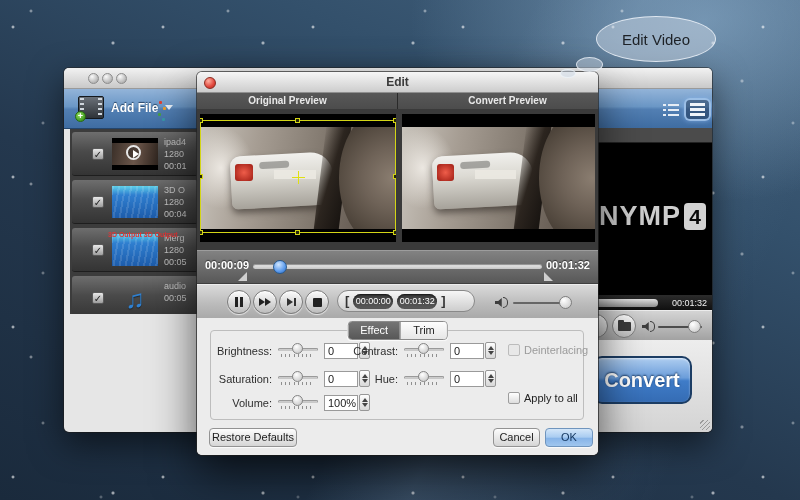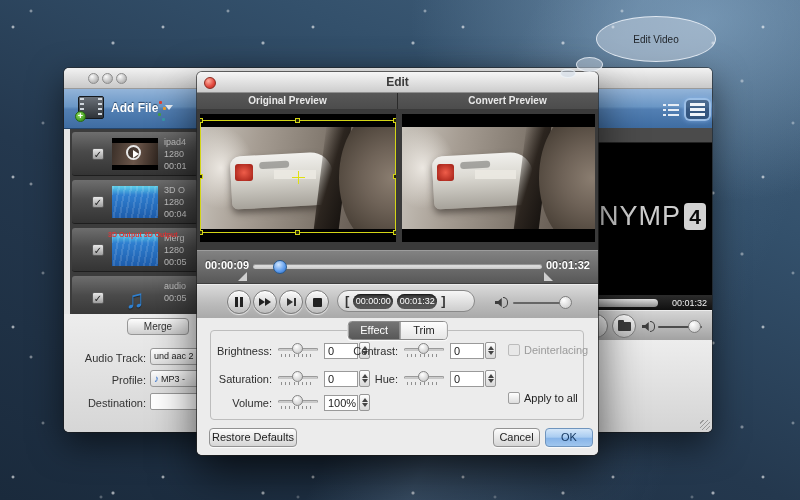--- a/index.html
+++ b/index.html
@@ -18,21 +18,21 @@
     background-size:150px 150px;}
   .stars2{background-image:
     radial-gradient(1px 1px at 31px 11px, rgba(255,255,255,.8), transparent 2px),
     radial-gradient(1.3px 1.3px at 151px 81px, rgba(255,255,255,.75), transparent 2.2px),
     radial-gradient(1px 1px at 101px 151px, rgba(255,255,255,.5), transparent 2px);
     background-size:197px 173px;opacity:.8;}
 
   
   .bubble{position:absolute;left:596px;top:16px;width:120px;height:46px;border-radius:50%;
     background:rgba(200,212,226,.5);border:1px solid rgba(245,250,255,.75);z-index:30;
-    display:flex;align-items:center;justify-content:center;font-size:10px;color:#1d2126;}
+    display:flex;align-items:center;justify-content:center;font-size:15px;color:#1d2126;}
   .bdot1{position:absolute;left:576px;top:57px;width:27px;height:15px;border-radius:50%;
     background:rgba(200,212,226,.5);border:1px solid rgba(245,250,255,.7);z-index:30;}
   .bdot2{position:absolute;left:560px;top:69px;width:16px;height:9px;border-radius:50%;
     background:rgba(200,212,226,.5);border:1px solid rgba(245,250,255,.65);z-index:30;}
 
   
   .mw{position:absolute;left:64px;top:68px;width:648px;height:364px;border-radius:5px;
     background:#e6e6e6;box-shadow:0 12px 34px rgba(0,0,0,.55), 0 0 0 1px rgba(40,40,40,.55);z-index:1;}
   .mw-titlebar{position:absolute;left:0;top:0;right:0;height:21px;border-radius:5px 5px 0 0;
     background:linear-gradient(#f2f2f2,#c9c9c9);border-bottom:1px solid #9a9a9a;}
@@ -96,21 +96,21 @@
   .flabel{position:absolute;left:0;width:82px;font-size:11px;color:#333;text-align:right;}
   .fvalue{position:absolute;left:86px;width:60px;height:17px;border:1px solid #9a9a9a;border-radius:3px;
     background:linear-gradient(#fff,#dedede);font-size:9px;line-height:15px;padding-left:3px;color:#222;
     white-space:nowrap;overflow:hidden;}
   .fvalue.plain{background:#fff;border-radius:2px;}
   .noteicon{color:#2b6fd0;font-size:10px;margin-right:2px;}
 
   .mw-preview{position:absolute;left:534px;top:60px;width:114px;height:167px;background:#000;overflow:hidden;}
   .mw-preview .strip{position:absolute;left:0;right:0;top:0;height:15px;background:#4b4b4b;border-bottom:1px solid #222;}
   .logo{position:absolute;right:6px;top:73px;display:flex;align-items:center;}
-  .logo .txt{font-size:27px;font-weight:normal;letter-spacing:1px;color:#cdcdcd;text-shadow:0 1px 1px #000;}
+  .logo .txt{font-size:27px;font-weight:bold;letter-spacing:1px;color:#cdcdcd;text-shadow:0 1px 1px #000;}
   .logo .badge{width:22px;height:27px;margin-left:3px;background:#d2d2d2;border-radius:4px;
     color:#0a0a0a;font-size:21px;font-weight:bold;text-align:center;line-height:27px;}
   .mw-progress{position:absolute;left:534px;top:227px;width:114px;height:15px;
     background:linear-gradient(#2c2c2c,#101010);}
   .mw-progress .fill{position:absolute;left:-20px;top:4px;width:80px;height:8px;border-radius:4px;
     background:linear-gradient(#e0e0e0,#8e8e8e);}
   .mw-progress .time{position:absolute;right:5px;top:3px;font-size:9px;color:#f0f0f0;}
   .mw-ctrl{position:absolute;left:534px;top:242px;width:114px;height:30px;
     background:linear-gradient(#d4d4d4,#a2a2a2);border-top:1px solid #ececec;}
   .circbtn{position:absolute;width:24px;height:24px;border-radius:50%;
@@ -319,33 +319,20 @@
         <div class="fthumb">
             <span class="note">♫</span>
           </div>
         <div class="ftext">
           <div>audio</div>
           <div>00:05</div>
         </div>
       </div>
     </div>
 
-    <div class="mw-footer-left">
-      <div class="btn-sm merge">Merge</div>
-      <div class="flabel" style="top:38px">Audio Track:</div>
-      <div class="fvalue" style="top:34px">
-        <span>und aac 2</span>
-      </div>
-      <div class="flabel" style="top:60px">Profile:</div>
-      <div class="fvalue" style="top:56px">
-        <span class="noteicon">♪</span><span>MP3 -</span>
-      </div>
-      <div class="flabel" style="top:83px">Destination:</div>
-      <div class="fvalue plain" style="top:79px"></div>
-    </div>
 
     <div class="mw-preview">
       <div class="strip"></div>
       <div class="logo">
         <span class="txt">NYMP</span>
         <span class="badge">4</span>
       </div>
     </div>
     <div class="mw-progress">
       <div class="fill"></div>
@@ -355,20 +342,21 @@
       <div class="circbtn" style="left:-14px;top:3px"></div>
       <div class="circbtn" style="left:14px;top:3px">
         <span class="folder"></span>
       </div>
       <span class="spk" style="position:absolute;left:44px;top:11px"></span>
       <span class="spk-arc" style="left:52px;top:10px"></span>
       <div class="hslider" style="left:60px;top:15px;width:44px"></div>
       <div class="hthumb" style="left:90px;top:9px"></div>
     </div>
     <div class="mw-footer-right"></div>
+    <div class="convert">Convert</div>
     <div class="grip"></div>
   </div>
 
   <div class="dlg">
     <div class="dlg-titlebar">
       <span class="dlg-close"></span>
       <div class="dlg-title">Edit</div>
     </div>
     <div class="pheader">
       <span>Original Preview</span>

